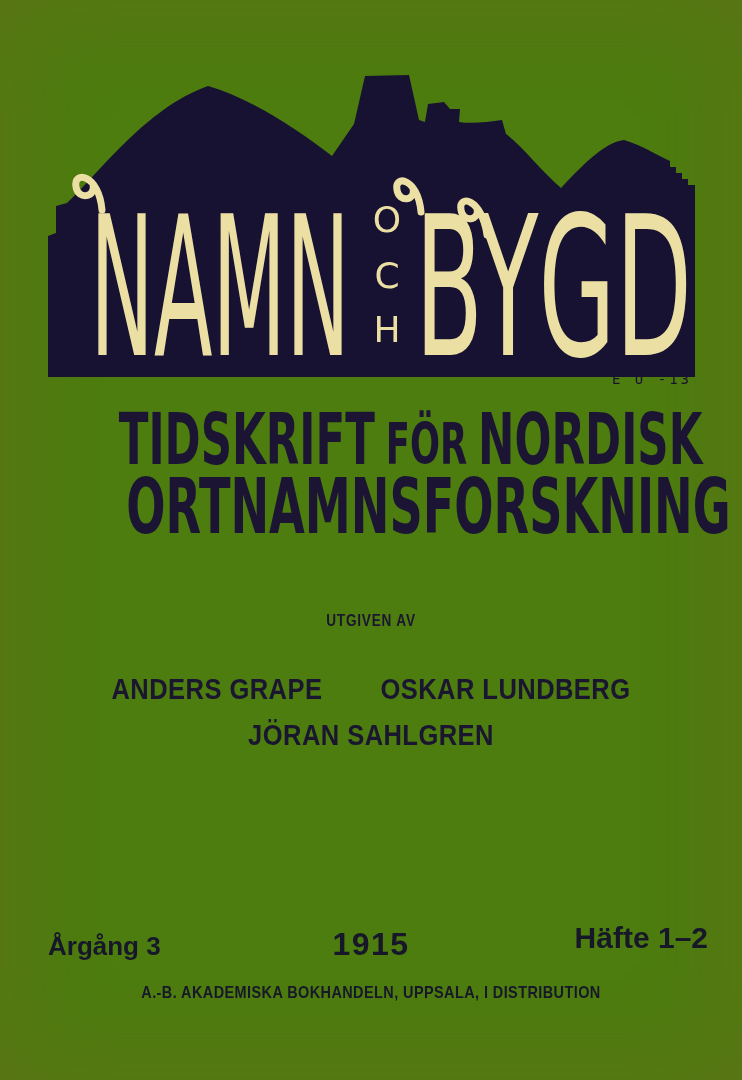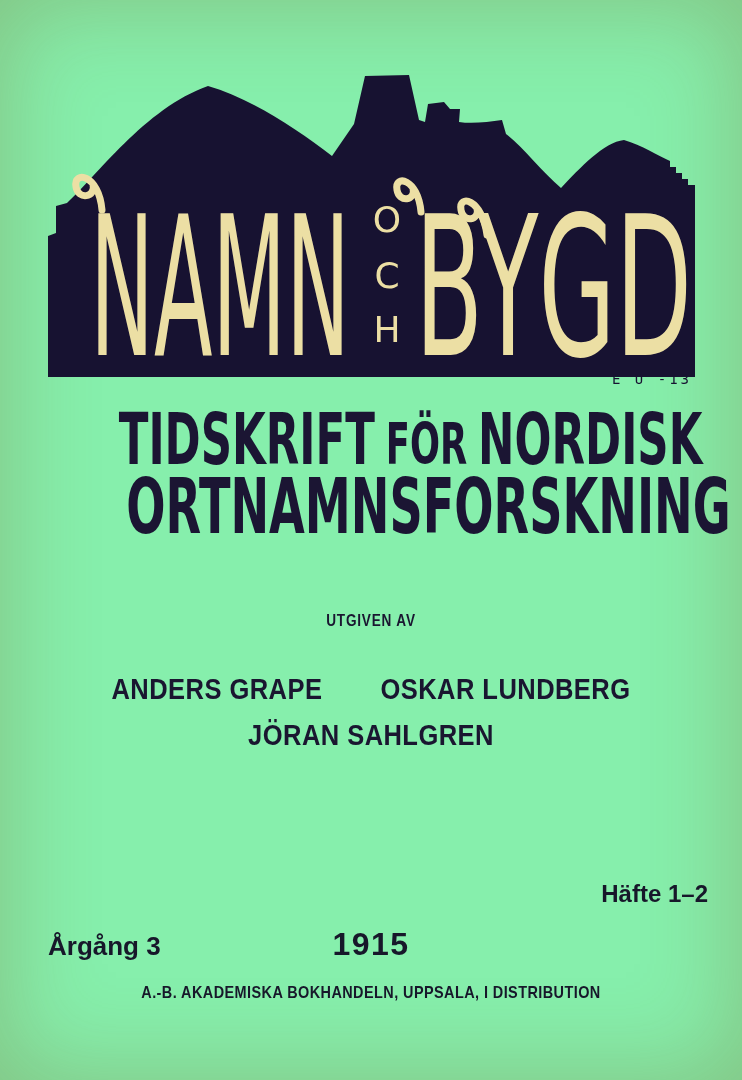--- a/index.html
+++ b/index.html
@@ -4,21 +4,21 @@
 <style>
   html,body{margin:0;padding:0;}
   body{
     width:742px;height:1080px;
     background:#e7d99a;
     font-family:"Liberation Sans",sans-serif;
     position:relative;overflow:hidden;
   }
   .page{
     position:absolute;inset:0;
-    background:#86efac;
+    background:#4d7c0f;
     box-shadow:inset 0 0 90px 8px rgba(125,100,40,.30);
   }
   
   .masthead-svg{position:absolute;left:40px;top:60px;width:660px;height:330px;}
   .namn-text,.bygd-text{
     font-family:"DejaVu Sans",sans-serif;
     font-weight:400;
     fill:#ecdfa4;
   }
   .och-text{
@@ -55,21 +55,21 @@
     font-weight:bold;font-size:29px;letter-spacing:.5px;color:#1a1630;
     transform:scaleX(.88);transform-origin:50% 0;white-space:nowrap;
   }
   .editors-row1{top:673px;}
   .editors-row2{top:719px;}
   
   .footer-row{position:absolute;top:0;left:0;width:742px;height:0;color:#17172a;}
   .vol{position:absolute;left:48px;top:931px;font-weight:bold;font-size:26px;}
   .year{position:absolute;left:0;top:926px;width:742px;text-align:center;
         font-weight:bold;font-size:32px;letter-spacing:1.5px;}
-  .issue{position:absolute;right:34px;top:880px;font-weight:bold;font-size:24px;}
+  .issue{position:absolute;right:34px;top:921px;font-weight:bold;font-size:30px;}
   .distribution{
     position:absolute;top:983px;left:0;width:742px;text-align:center;
     font-weight:bold;font-size:17px;letter-spacing:.5px;color:#17172a;
     transform:scaleX(.85);transform-origin:50% 0;white-space:nowrap;
   }
 </style>
 </head>
 <body>
 
 <div class="page">

